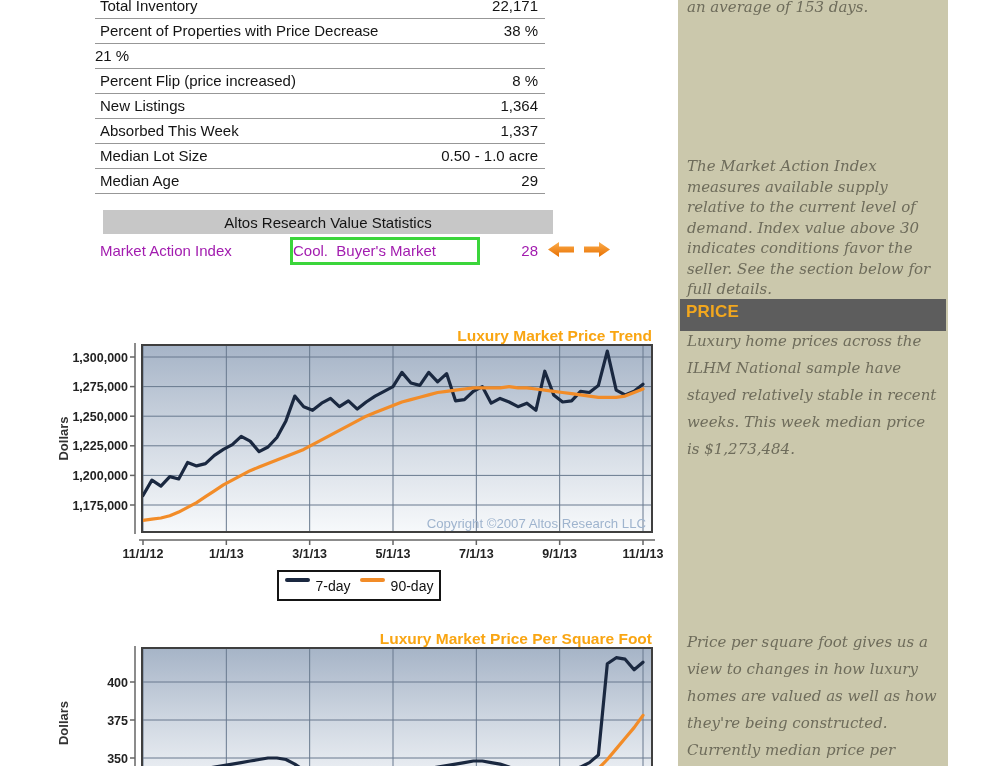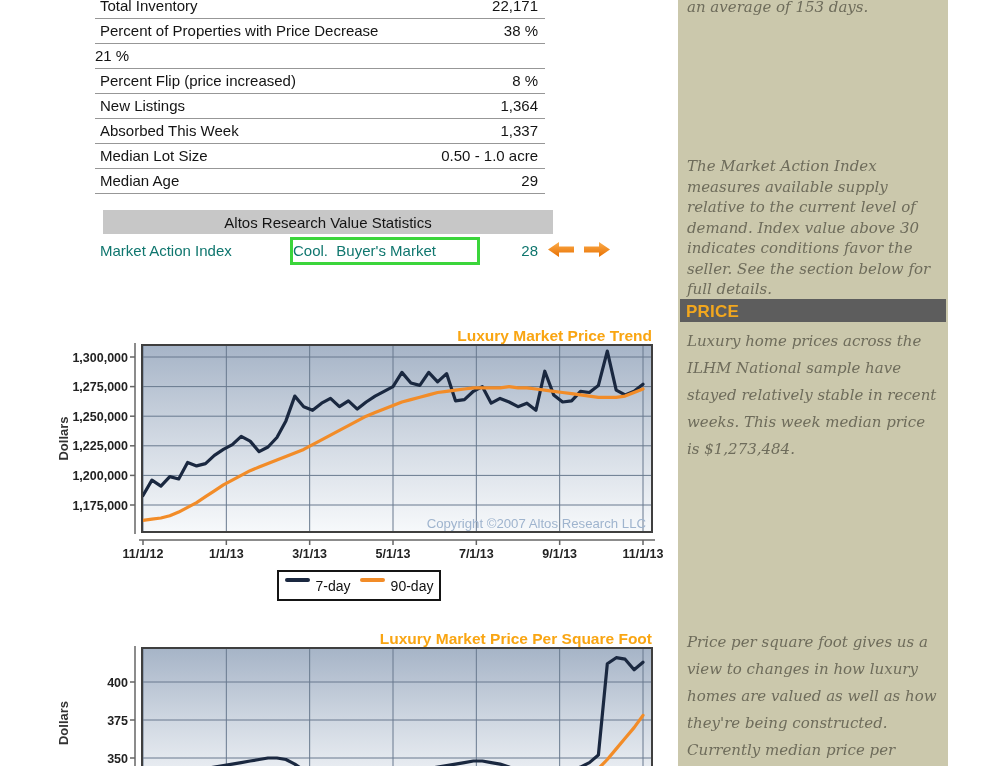--- a/index.html
+++ b/index.html
@@ -6,37 +6,37 @@
   body{
     width:1000px;height:766px;position:relative;overflow:hidden;
     background:#ffffff;font-family:"Liberation Sans",sans-serif;
   }
   
   .sidebar{position:absolute;left:678px;top:0;width:270px;height:766px;background:#CBC8AC;}
   .sb-text{position:absolute;left:9px;width:252px;font-family:"DejaVu Serif",serif;
            font-style:italic;color:#6E6C5B;}
   #sb-top{top:-3px;font-size:15px;line-height:20px;}
   #sb-note{top:156px;font-size:15px;line-height:20.5px;}
-  .sb-header{position:absolute;left:2px;width:260px;height:23px;background:#5D5D5D;
+  .sb-header{position:absolute;left:2px;width:260px;height:32px;background:#5D5D5D;
              color:#F2A71E;font-weight:bold;font-size:17px;line-height:25px;
              padding-left:6px;letter-spacing:.2px;white-space:nowrap;overflow:hidden;}
   #hdr-price{top:299px;}
   #hdr-ppsf{top:602px;}
   .sb-para{font-size:15px;line-height:27px;}
   #price-text{top:328px;}
   #ppsf-text{top:629px;}
   
   .stats-table{position:absolute;left:95px;top:-6px;width:450px;font-size:15px;color:#141414;}
   .t-row{height:24px;line-height:23px;border-bottom:1px solid #979797;
          display:flex;justify-content:space-between;}
   .t-label{padding-left:5px;white-space:nowrap;}
   .t-value{padding-right:7px;white-space:nowrap;}
   .gray-row{position:absolute;left:95px;top:210px;width:450px;height:24px;background:#C7C7C7;
             text-align:center;line-height:25px;font-size:15px;color:#141414;margin-left:8px;}
-  .mai-row{position:absolute;left:95px;top:234px;width:530px;height:34px;font-size:15px;color:#0f766e;}
+  .mai-row{position:absolute;left:95px;top:234px;width:530px;height:34px;font-size:15px;color:#a21caf;}
   .mai-label{position:absolute;left:5px;top:8px;}
   .green-box{position:absolute;left:195px;top:3px;width:184px;height:22px;border:3px solid #3BD53B;
              background:#fff;text-align:left;line-height:22px;white-space:pre;}
   .mai-value{position:absolute;left:400px;top:8px;width:43px;text-align:right;}
   .mai-arrows{position:absolute;left:452px;top:6px;}
   
   #chart1{position:absolute;left:55px;top:325px;}
   #chart2{position:absolute;left:55px;top:613px;}
   #legend1{position:absolute;left:277px;top:570px;width:160px;height:27px;border:2px solid #151515;
            background:#fff;display:flex;align-items:center;justify-content:center;gap:9px;

